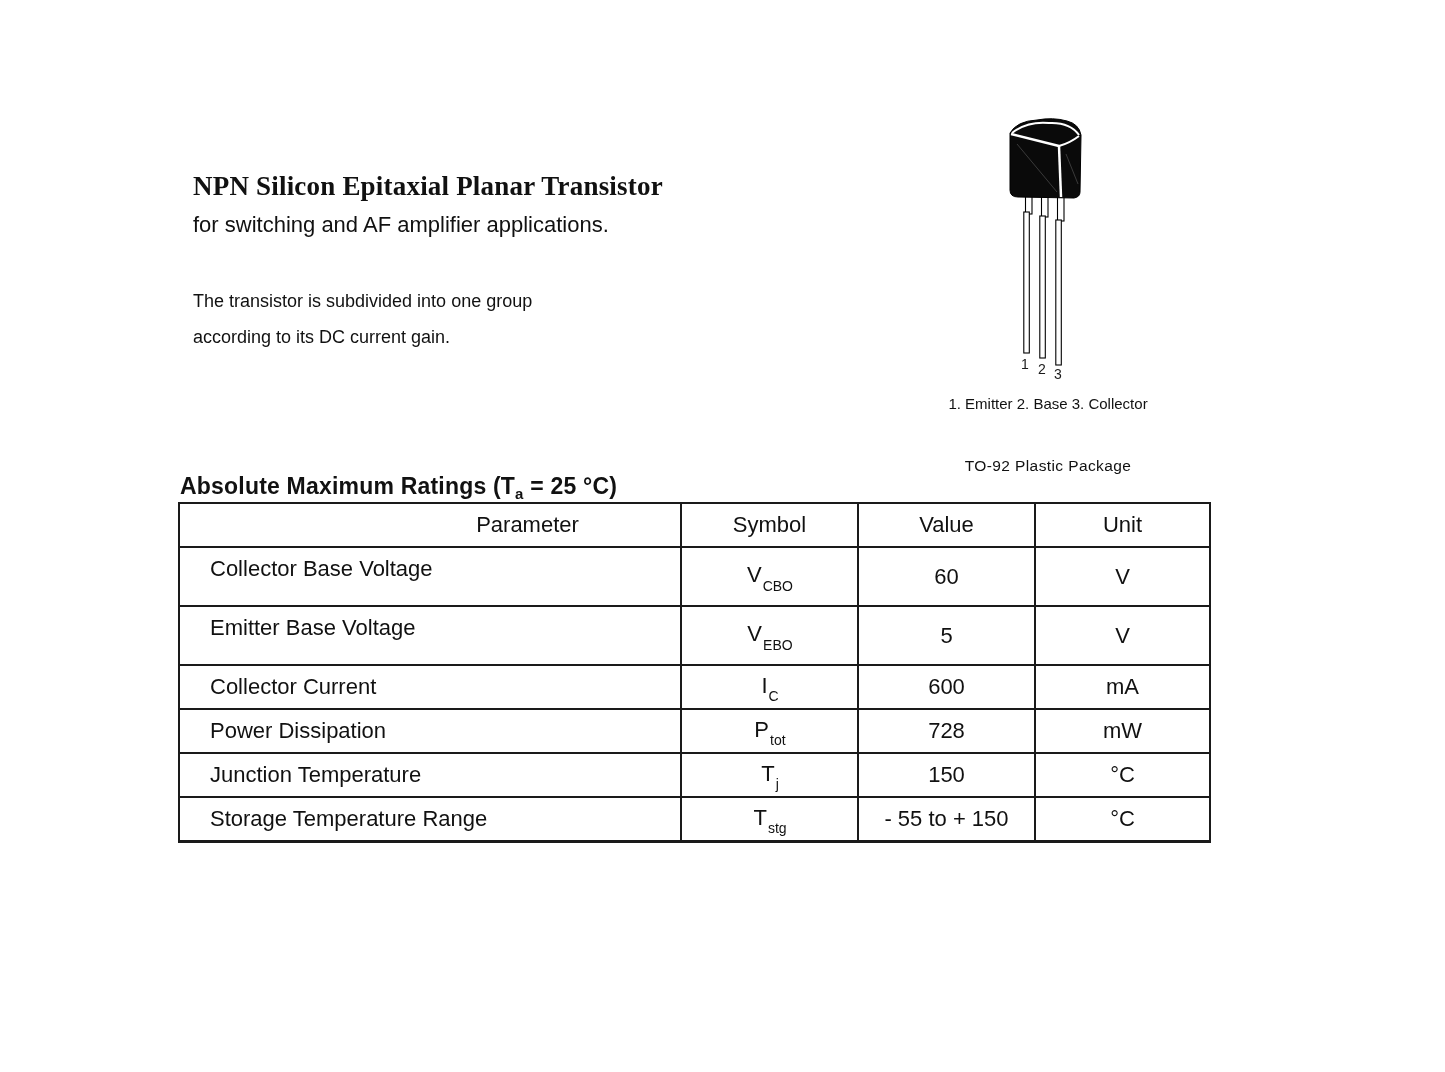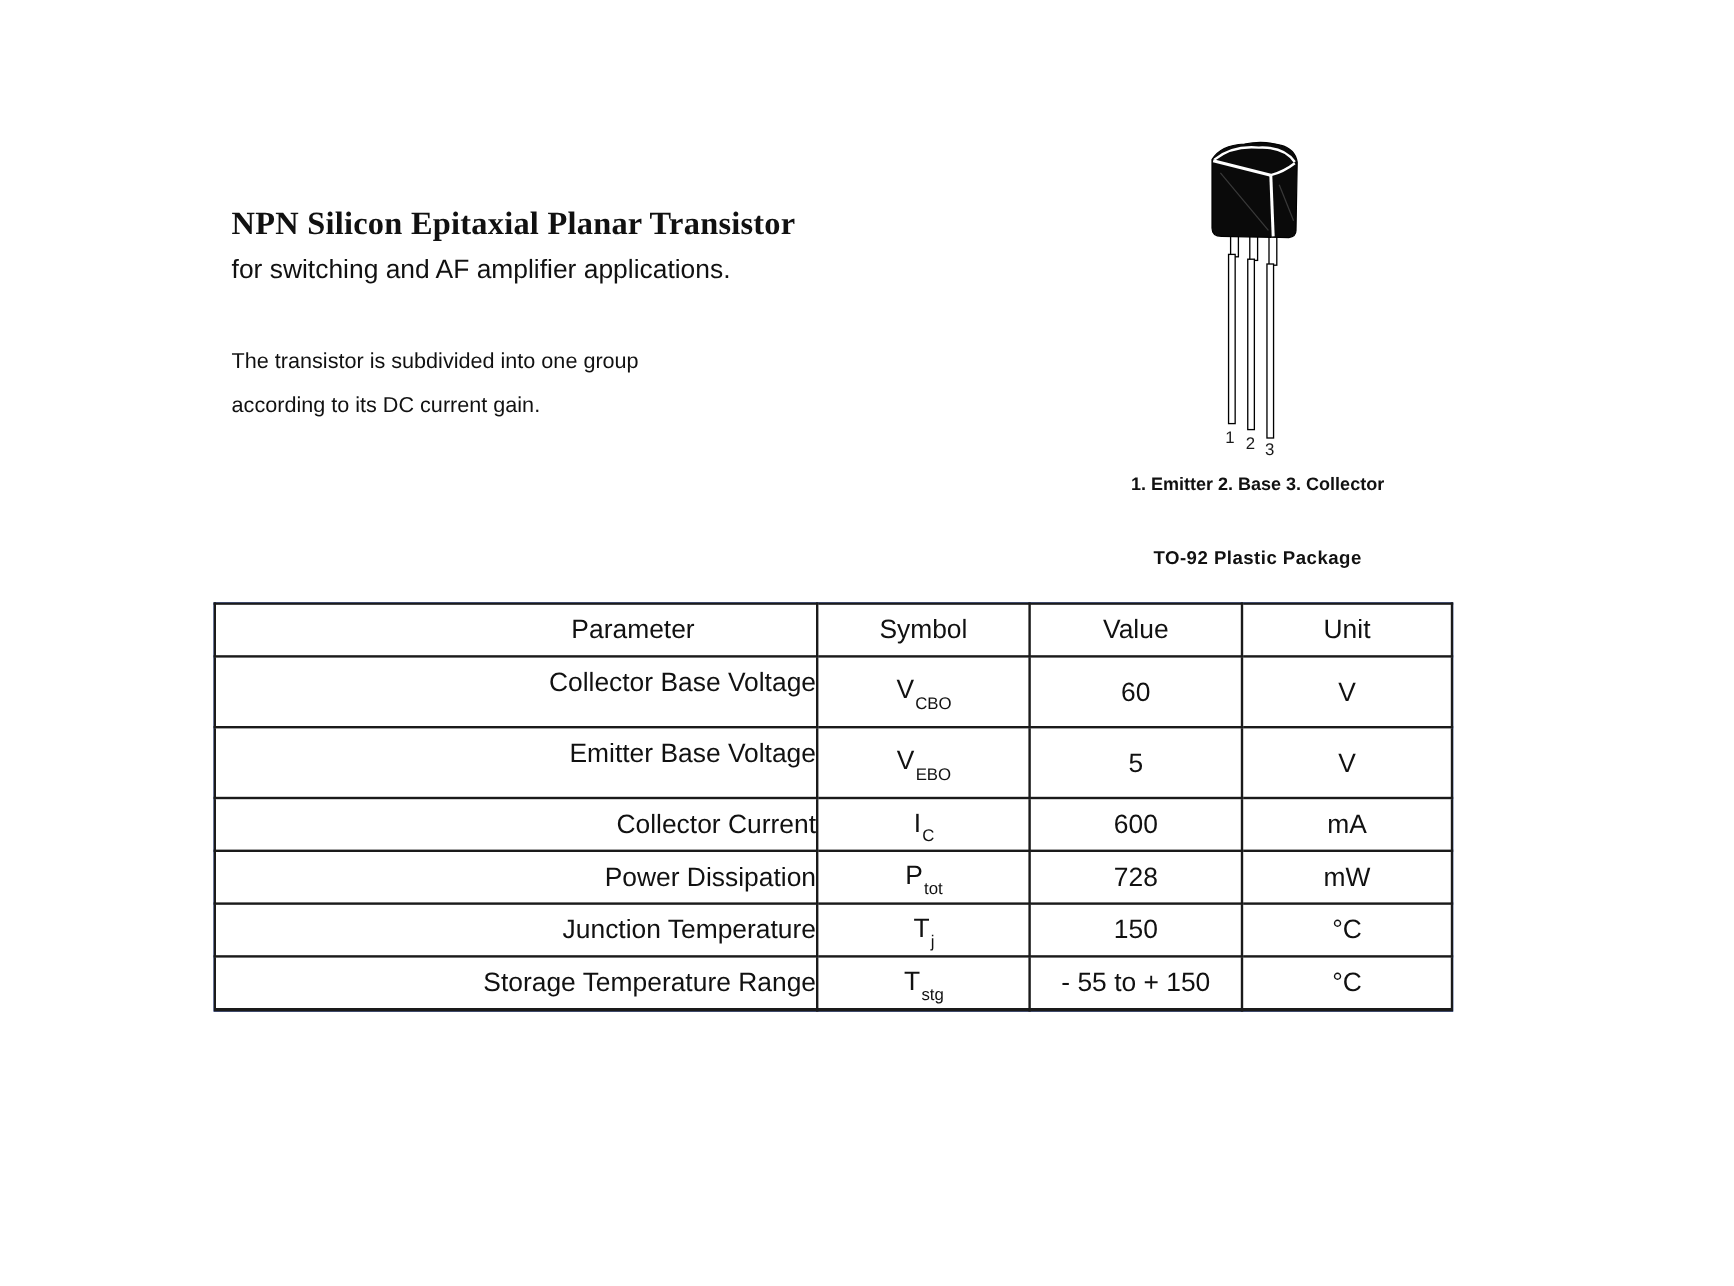--- a/index.html
+++ b/index.html
@@ -17,59 +17,59 @@
   
   .intro { position: absolute; left: 193px; top: 170px; width: 620px; }
   .intro-title { font-size: 27px; font-weight: bold; line-height: 32px; letter-spacing: 0.2px; font-family: Liberation Serif, serif; }
   .intro-subtitle { font-size: 22px; line-height: 28px; margin-top: 9px; }
   .intro-body { font-size: 18px; line-height: 36px; margin-top: 44px; }
 
   
   .figure-wrap { position: absolute; left: 995px; top: 112px; width: 120px; height: 270px; }
   .figure-caption {
     position: absolute; left: 938px; top: 394px; width: 220px;
-    text-align: center; font-size: 15px; line-height: 19px; font-weight: bold;
+    text-align: center; font-size: 15px; line-height: 19px;
   }
   .figure-caption .cap2 { font-size: 15.5px; letter-spacing: 0.4px; margin-top: 43px; }
 
   
   .ratings-heading {
     position: absolute; left: 180px; top: 473px;
     font-size: 23px; font-weight: bold; letter-spacing: 0.2px;
   }
   .ratings-heading .hsub {
     font-size: 15px; font-weight: bold;
     position: relative; top: 5px;
   }
 
   table.ratings {
     position: absolute; left: 178px; top: 502px;
     width: 1031px; border-collapse: collapse; table-layout: fixed;
-    background: #1d4ed8;
+    background: #ef4444;
   }
   table.ratings col.c-param { width: 502px; }
   table.ratings col.c-sym   { width: 177px; }
   table.ratings col.c-val   { width: 177px; }
   table.ratings col.c-unit  { width: 175px; }
 
   table.ratings th, table.ratings td {
     border: 2px solid #1a1a1a;
     font-size: 22px;
     font-weight: normal;
     vertical-align: middle;
     text-align: center;
     background: #fff;
   }
   table.ratings { border: 2px solid #1a1a1a; border-bottom-width: 3px; }
   table.ratings tr.hdr { height: 44px; }
   table.ratings tr.hdr th.th-param { text-indent: 195px; }
   table.ratings tr { height: 44px; }
   table.ratings tr.tall { height: 59px; }
 
-  table.ratings td.param { text-align: right; padding-left: 30px; margin-top: 22px; }
+  table.ratings td.param { text-align: left; padding-left: 30px; margin-top: 22px; }
   table.ratings tr.tall td.param { vertical-align: top; padding-top: 8px; }
 
   table.ratings td.sym sub {
     font-size: 14px;
     position: relative; top: 3px; left: 1px;
   }
 </style>
 </head>
 <body>
 
@@ -114,20 +114,23 @@
       <text x="47" y="262" font-size="14" fill="#1a1a1a" text-anchor="middle" font-family="Liberation Sans, sans-serif">2</text>
       <text x="63" y="267" font-size="14" fill="#1a1a1a" text-anchor="middle" font-family="Liberation Sans, sans-serif">3</text>
     </svg>
   </div>
 
   <div class="figure-caption">
     <div class="cap1">1. Emitter 2. Base 3. Collector</div>
     <div class="cap2">TO-92 Plastic Package</div>
   </div>
 
+  <div class="ratings-heading">
+    <span>Absolute Maximum Ratings (T</span><span class="hsub">a</span><span> = 25 °C)</span>
+  </div>
 
   <table class="ratings">
     <colgroup>
       <col class="c-param">
         <col class="c-sym">
         <col class="c-val">
         <col class="c-unit">
     </colgroup>
     <tbody>
       <tr class="hdr">

